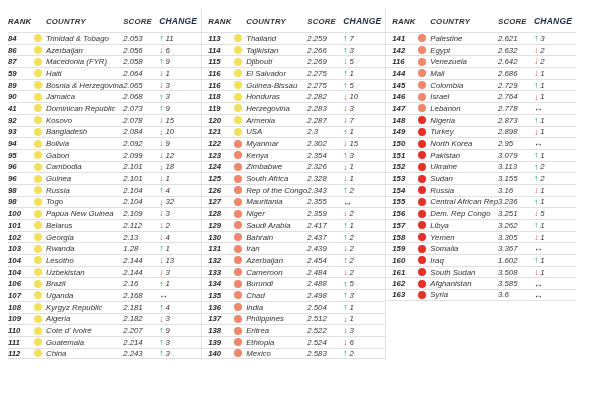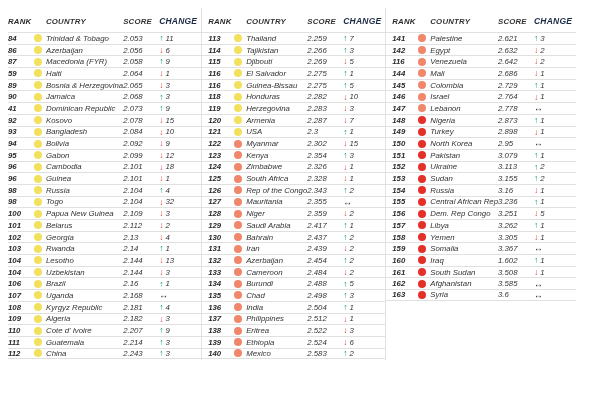--- a/index.html
+++ b/index.html
@@ -301,21 +301,21 @@
             <span class="arrow" style="color: rgb(220, 56, 50);">↓</span>
             <span class="chval">4</span>
           </span>
         </div>
         <div class="row">
           <span class="cell rank">103</span>
           <span class="cell dotcell">
             <span class="dot" style="background: rgb(242, 224, 94);"></span>
           </span>
           <span class="cell country">Rwanda</span>
-          <span class="cell score">2.14</span>
+          <span class="cell score">1.28</span>
           <span class="cell change">
             <span class="arrow" style="color: rgb(11, 163, 87);">↑</span>
             <span class="chval">1</span>
           </span>
         </div>
         <div class="row">
           <span class="cell rank">104</span>
           <span class="cell dotcell">
             <span class="dot" style="background: rgb(242, 224, 94);"></span>
           </span>

